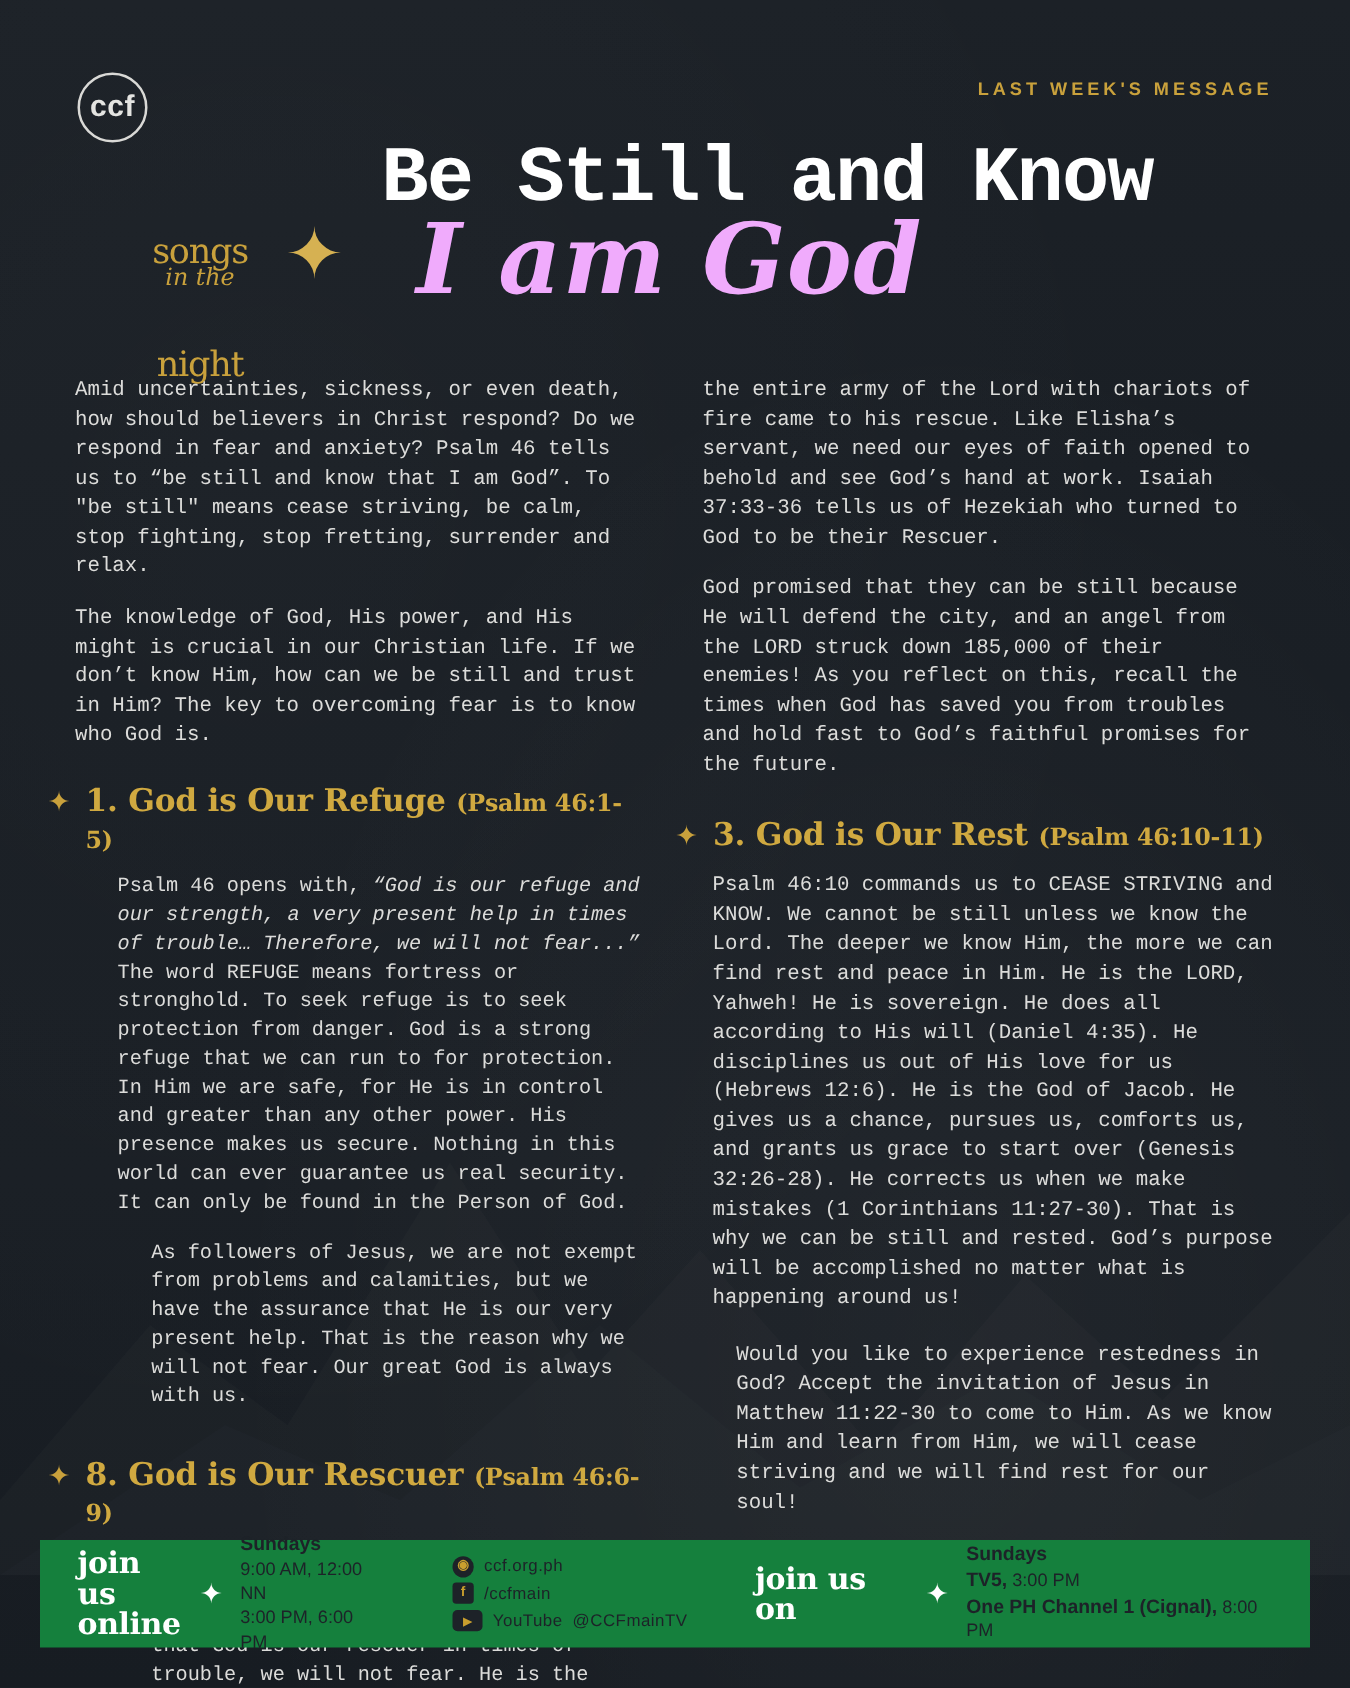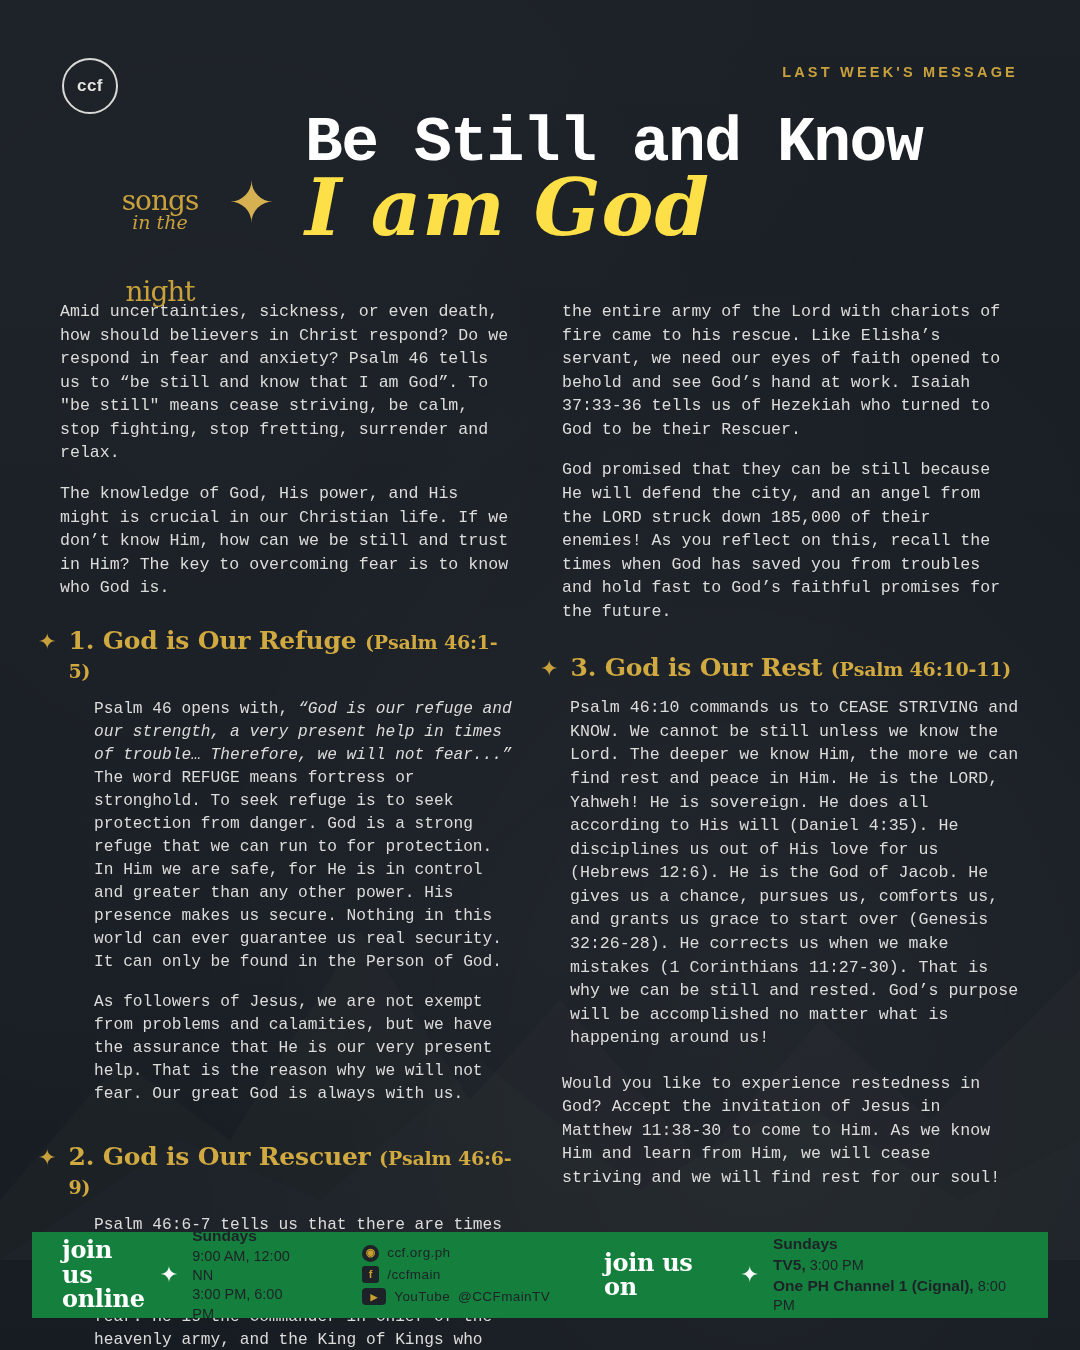--- a/index.html
+++ b/index.html
@@ -28,21 +28,21 @@
   .bg-mtn svg { width: 100%; height: 100%; display: block; }
 
   .page { position: absolute; inset: 0; }
 
   
   .logo {
     position: absolute; left: 62px; top: 58px;
     width: 56px; height: 56px; border-radius: 50%;
     border: 2px solid #d9d9d6;
     display: flex; align-items: center; justify-content: center;
-    font-size: 17px; font-weight: bold; letter-spacing: .5px;
+    font-size: 24px; font-weight: bold; letter-spacing: .5px;
     color: #e4e4e1;
     font-family: "Liberation Sans", sans-serif;
   }
   .eyebrow {
     position: absolute; right: 62px; top: 64px;
     color: #c9a13c; font-size: 14.5px; letter-spacing: 3.2px; font-weight: bold;
   }
 
   .series {
     position: absolute; left: 60px; top: 140px; width: 200px;
@@ -64,36 +64,36 @@
 
   .title-wrap { position: absolute; left: 305px; top: 112px; right: 60px; }
   .title-main {
     font-family: Liberation Mono, monospace;
     font-weight: bold; font-size: 63px; letter-spacing: -1.5px;
     color: #ffffff; line-height: 1;
   }
   .title-sub {
     font-family: "DejaVu Serif", serif;
     font-style: italic; font-weight: bold;
-    font-size: 78px; line-height: .95; color: #fde047;
-    margin-top: -4px; letter-spacing: 1px;
+    font-size: 78px; line-height: .95; color: #f0abfc;
+    margin-top: -4px; letter-spacing: 1px; margin-left: 28px;
   }
 
   
   .cols {
     position: absolute; left: 60px; right: 60px; top: 300px;
     display: flex; gap: 44px;
   }
   .col { width: 478px; }
   p {
     font-size: 16.6px; line-height: 1.42; color: #dcdcda;
     margin-bottom: 17px;
     font-family: Liberation Mono, monospace;
   }
-  p.last { margin-bottom: 0; }
+  p.last { margin-bottom: 0; margin-left: 27px; }
 
   .point {
     display: flex; align-items: baseline; gap: 12px;
     margin: 26px 0 14px -22px;
   }
   .point .spark { color: #c9a13c; font-size: 22px; line-height: 1; }
   .point .ptext {
     font-family: "DejaVu Serif", serif;
     font-weight: bold; font-size: 25px; color: #d0a940; letter-spacing: -.2px;
   }
@@ -175,21 +175,21 @@
         </span>
       </div>
       <div class="indent">
         <p><span>Psalm 46 opens with, </span><em>“God is our refuge and our strength, a very present help in times of trouble… Therefore, we will not fear...”</em><span> The word REFUGE means fortress or stronghold. To seek refuge is to seek protection from danger. God is a strong refuge that we can run to for protection. In Him we are safe, for He is in control and greater than any other power. His presence makes us secure. Nothing in this world can ever guarantee us real security. It can only be found in the Person of God.</span></p>
         <p class="last">As followers of Jesus, we are not exempt from problems and calamities, but we have the assurance that He is our very present help. That is the reason why we will not fear. Our great God is always with us.</p>
       </div>
 
       <div class="point" style="margin-top:36px">
         <span class="spark">✦</span>
         <span class="ptext">
-          <span>2. God is Our Rescuer</span>
+          <span>8. God is Our Rescuer</span>
           <span class="ref">(Psalm 46:6-9)</span>
         </span>
       </div>
       <div class="indent">
         <p class="last">Psalm 46:6-7 tells us that there are times when enemies will try to intimidate and scare us. But if we know that God is our rescuer in times of trouble, we will not fear. He is the Commander-in-Chief of the heavenly army, and the King of Kings who will fight and win the battle for us, just as in the story of Elisha in 2 Kings 6:15-17 when</p>
       </div>
     </div>
 
     <div class="col">
       <p>the entire army of the Lord with chariots of fire came to his rescue. Like Elisha’s servant, we need our eyes of faith opened to behold and see God’s hand at work. Isaiah 37:33-36 tells us of Hezekiah who turned to God to be their Rescuer.</p>
@@ -198,21 +198,21 @@
       <div class="point" style="margin-top:30px">
         <span class="spark">✦</span>
         <span class="ptext">
           <span>3. God is Our Rest</span>
           <span class="ref">(Psalm 46:10-11)</span>
         </span>
       </div>
       <div style="padding-left:8px">
         <p>Psalm 46:10 commands us to CEASE STRIVING and KNOW. We cannot be still unless we know the Lord. The deeper we know Him, the more we can find rest and peace in Him. He is the LORD, Yahweh! He is sovereign. He does all according to His will (Daniel 4:35). He disciplines us out of His love for us (Hebrews 12:6). He is the God of Jacob. He gives us a chance, pursues us, comforts us, and grants us grace to start over (Genesis 32:26-28). He corrects us when we make mistakes (1 Corinthians 11:27-30). That is why we can be still and rested. God’s purpose will be accomplished no matter what is happening around us!</p>
       </div>
-      <p style="margin-top:22px" class="last">Would you like to experience restedness in God? Accept the invitation of Jesus in Matthew 11:38-30 to come to Him. As we know Him and learn from Him, we will cease striving and we will find rest for our soul!</p>
+      <p style="margin-top:22px" class="last">Would you like to experience restedness in God? Accept the invitation of Jesus in Matthew 11:22-30 to come to Him. As we know Him and learn from Him, we will cease striving and we will find rest for our soul!</p>
     </div>
 
   </div>
 
   <div class="footer">
     <div class="f-join">
       <div>join us</div>
       <div>online</div>
     </div>
     <span class="f-spark">✦</span>

